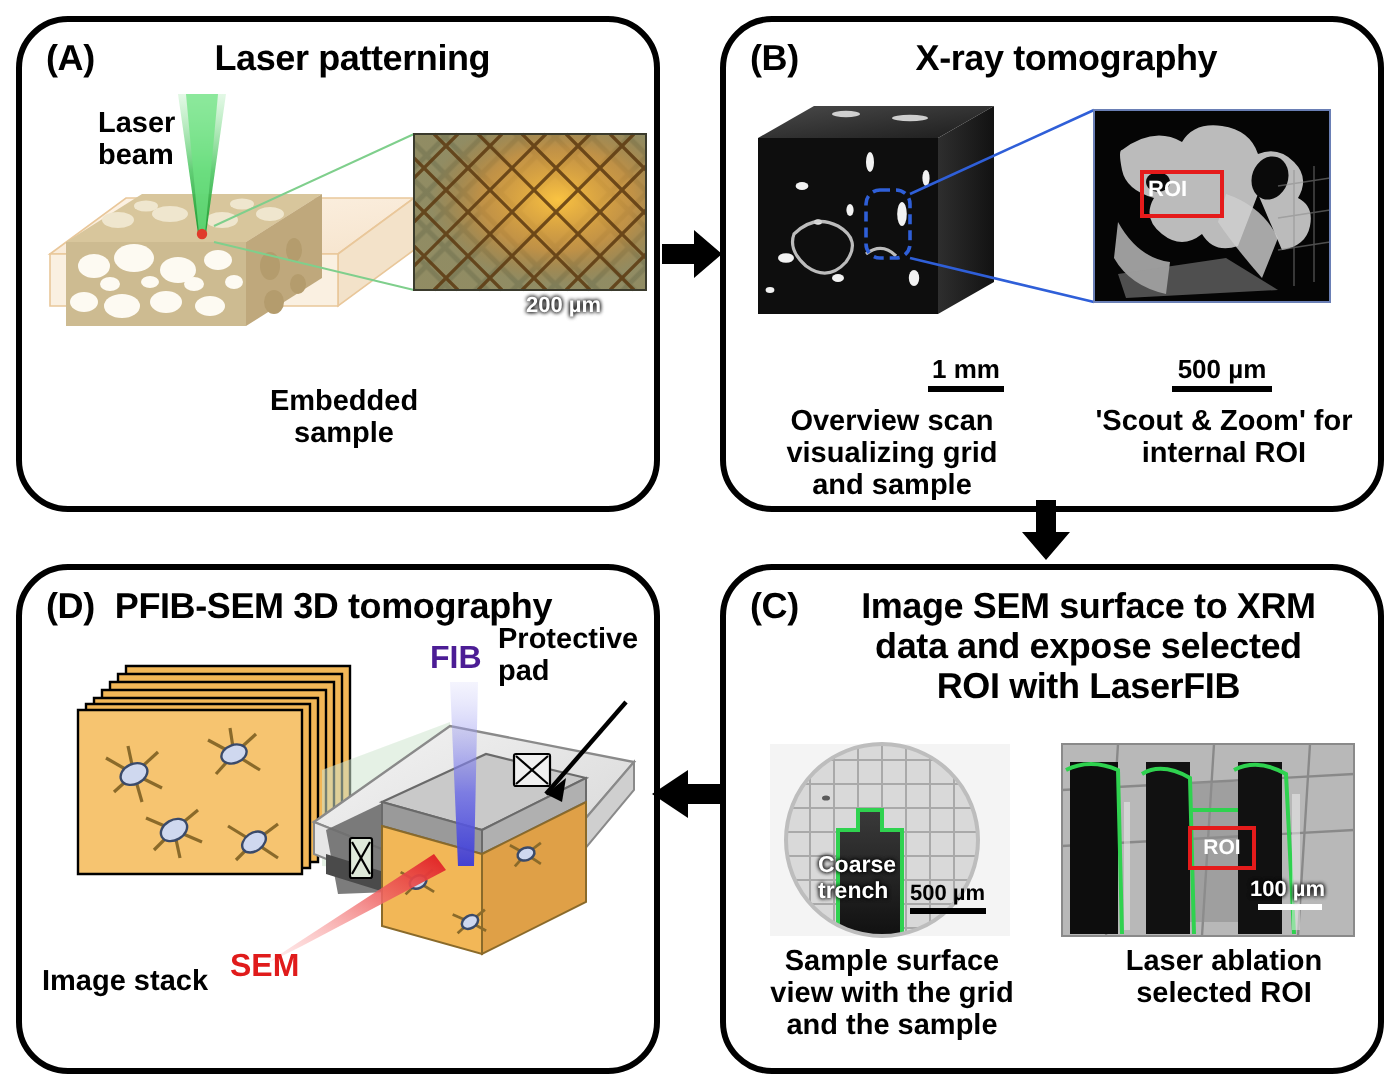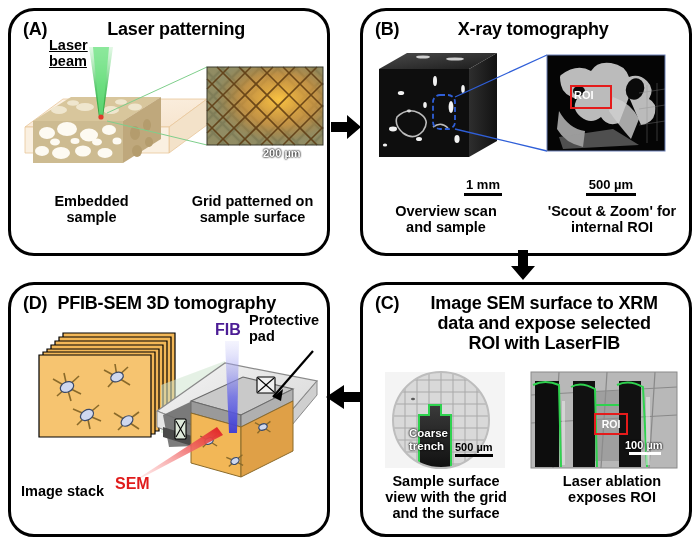--- a/index.html
+++ b/index.html
@@ -182,33 +182,29 @@
           <rect x="196" y="26" width="116" height="78" fill="none" stroke="#3a3a2c" stroke-width="1"></rect>
         </g>
       </svg>
 
       <div class="sc-wrap" style="left:252px; top:106px; width:56px;">
         <div>200 µm</div>
         <div class="sc-line" style="width:28px; margin-left:6px;"></div>
       </div>
     </div>
 
-    <div class="lbl lbl-black" style="left:38px; top:27px;text-decoration:underline;">
+    <div class="lbl lbl-black" style="left:38px; top:44px;">
       <div>Laser</div>
       <div>beam</div>
     </div>
 
     <div id="a-labels">
       <div class="caption">
         <div>Embedded</div>
         <div>sample</div>
-      </div>
-      <div class="caption">
-        <div>Grid patterned on</div>
-        <div>sample surface</div>
       </div>
     </div>
   </div>
 
   <div class="panel" id="panel-b">
     <div class="panel-head">
       <span class="panel-letter">(B)</span>
       <span class="panel-title">X-ray tomography</span>
     </div>
 
@@ -296,20 +292,21 @@
       </div>
       <div class="scale-dark" style="left:212px; top:0; width:72px;">
         <div>500 µm</div>
         <div class="bar" style="width:50px;"></div>
       </div>
     </div>
 
     <div id="b-labels">
       <div class="caption">
         <div>Overview scan</div>
+        <div>visualizing grid</div>
         <div>and sample</div>
       </div>
       <div class="caption">
         <div>'Scout &amp; Zoom' for</div>
         <div>internal ROI</div>
       </div>
     </div>
   </div>
 
   <div class="panel" id="panel-c">
@@ -411,25 +408,25 @@
       <div class="sc-wrap" style="left:262px; top:68px; width:48px;">
         <div>100 µm</div>
         <div class="sc-line" style="width:32px; margin-left:4px;"></div>
       </div>
     </div>
 
     <div id="c-labels">
       <div class="caption">
         <div>Sample surface</div>
         <div>view with the grid</div>
-        <div>and the surface</div>
+        <div>and the sample</div>
       </div>
       <div class="caption">
         <div>Laser ablation</div>
-        <div>exposes ROI</div>
+        <div>selected ROI</div>
       </div>
     </div>
   </div>
 
   <div class="panel" id="panel-d">
     <div class="panel-head">
       <span class="panel-letter">(D)</span>
       <span class="panel-title">PFIB-SEM 3D tomography</span>
     </div>
 

